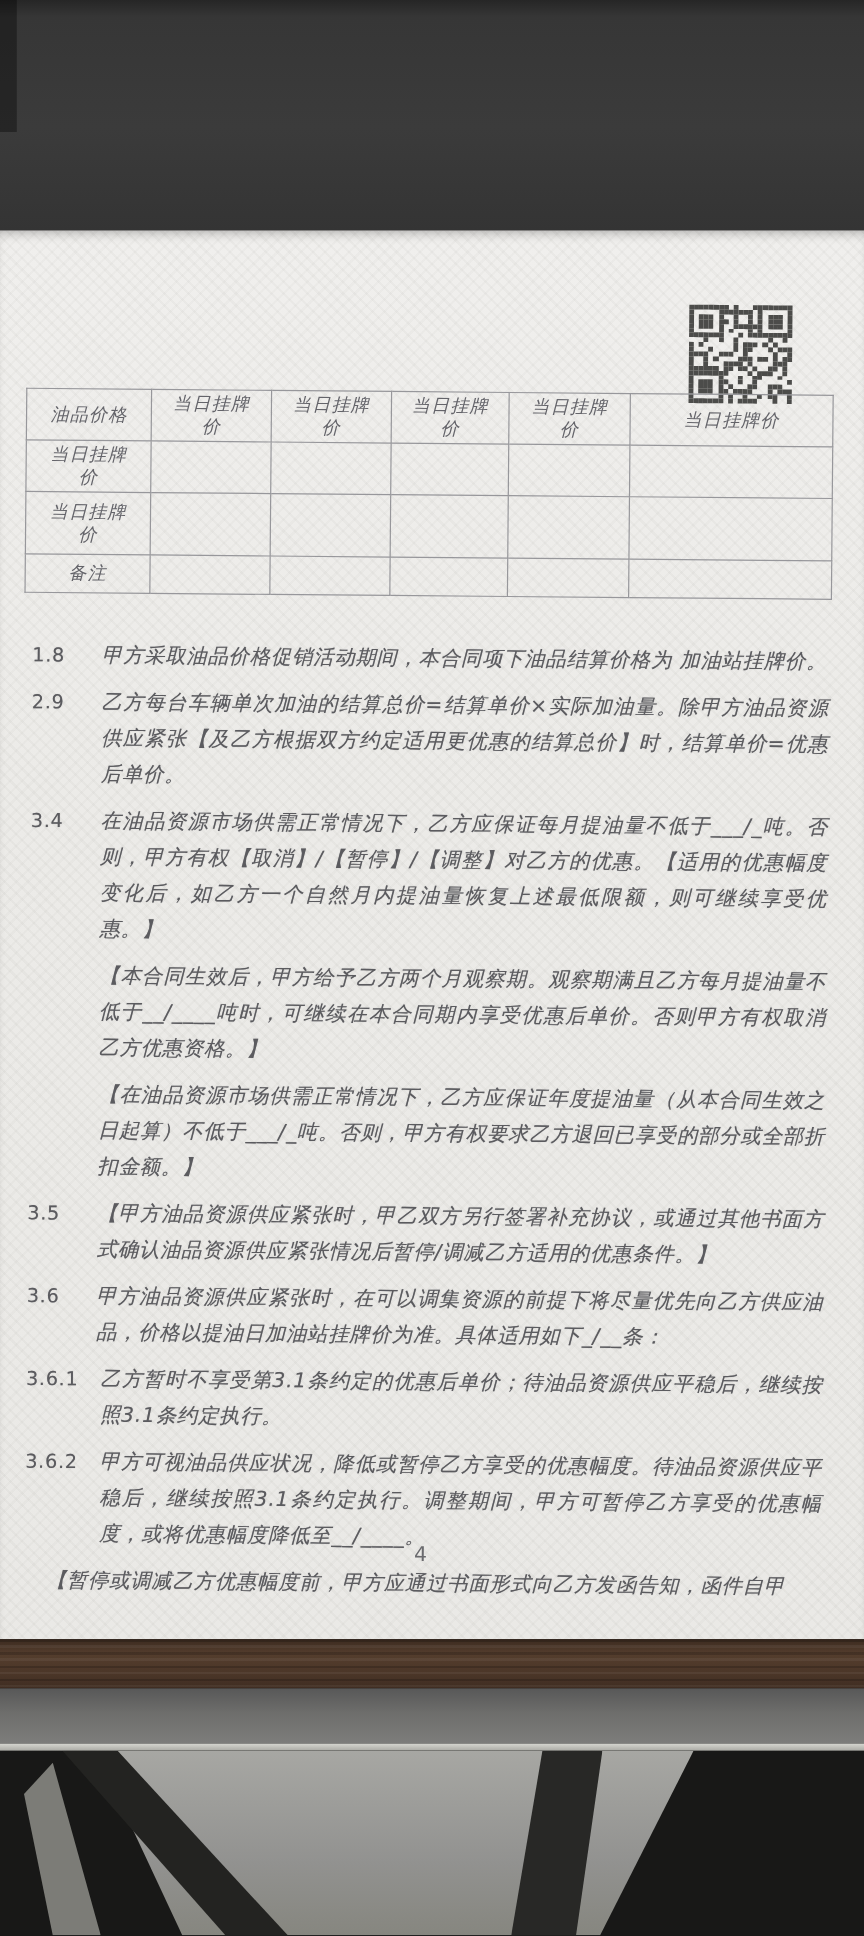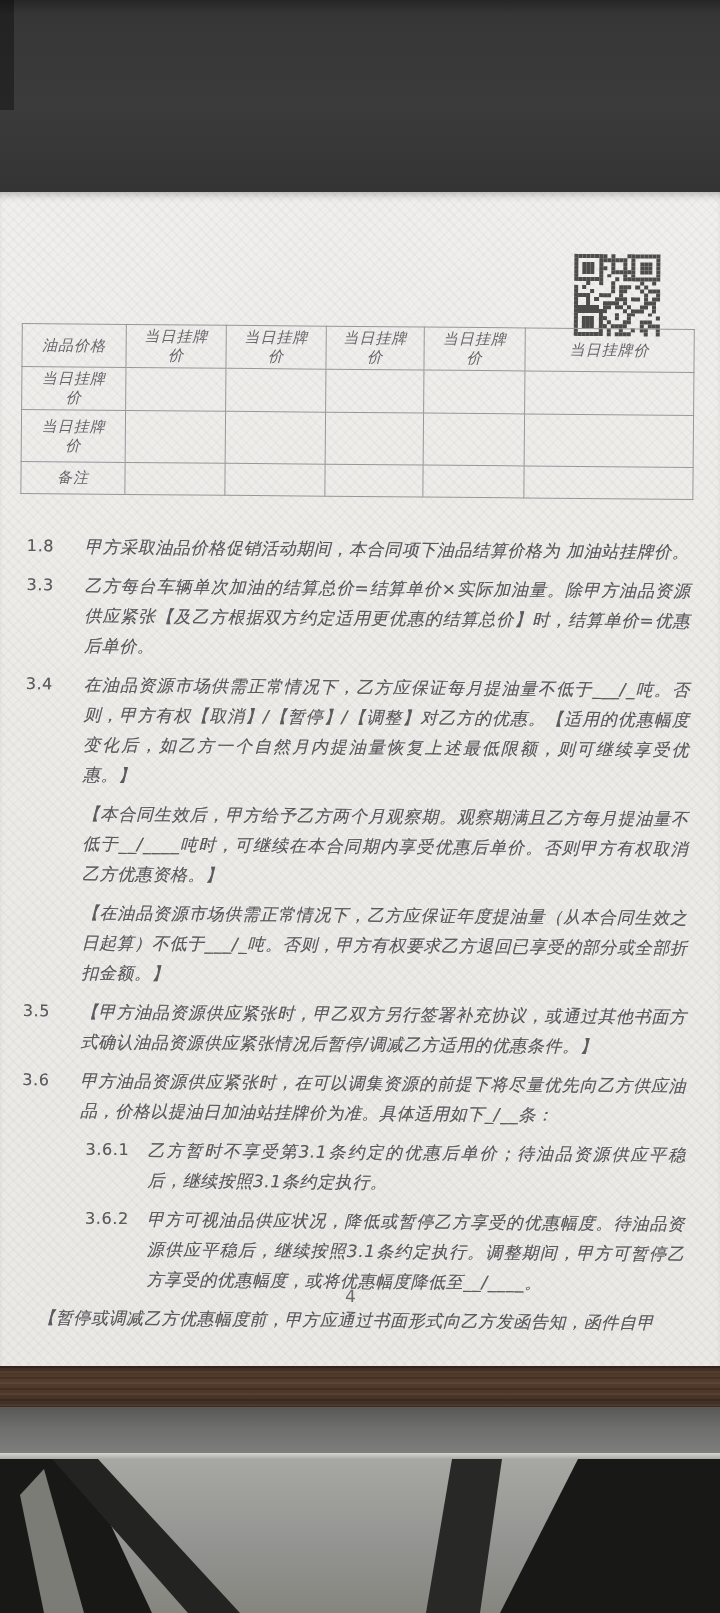--- a/index.html
+++ b/index.html
@@ -91,21 +91,21 @@
   .clauses {
     position:absolute; left:0; right:0; top:342px;
     padding:0 26px 0 30px;
     font-size:17px; line-height:30px; letter-spacing:.6px;
     color:#5b5b5f; font-style:italic;
     text-shadow:0 0 .6px rgba(91,91,95,.55);
   }
   .clause { display:flex; margin-bottom:9px; }
   .clause .num { flex:0 0 58px; font-style:normal; font-size:16px; }
   .clause .body { flex:1; text-align:justify; }
-  .clause.sub .num { margin-left:64px; flex:0 0 62px; }
+  .clause.sub .num { flex:0 0 62px; }
   .clause.cont { margin-left:58px; }
   .clause.outdent { margin-left:18px; }
   .ul-val { text-underline-offset:4px; }
 
   .page-num {
     position:absolute; left:0; right:0; top:1094px; text-align:center;
     font-size:17px; color:#6a6a6e;
   }
 </style>
 </head>
@@ -608,21 +608,21 @@
     </table>
 
     <div class="clauses">
 
       <div class="clause">
         <span class="num">1.8</span>
         <span class="body"><span>甲方采取油品价格促销活动期间，本合同项下油品结算价格为 </span><span class="ul-val">加油站挂牌价</span><span>。</span></span>
       </div>
 
       <div class="clause">
-        <span class="num">3.3</span>
+        <span class="num">2.9</span>
         <span class="body">乙方每台车辆单次加油的结算总价=结算单价×实际加油量。除甲方油品资源供应紧张【及乙方根据双方约定适用更优惠的结算总价】时，结算单价=优惠后单价。</span>
       </div>
 
       <div class="clause">
         <span class="num">3.4</span>
         <span class="body">在油品资源市场供需正常情况下，乙方应保证每月提油量不低于___/_吨。否则，甲方有权【取消】/【暂停】/【调整】对乙方的优惠。【适用的优惠幅度变化后，如乙方一个自然月内提油量恢复上述最低限额，则可继续享受优惠。】</span>
       </div>
 
       <div class="clause cont">
         <span class="body">【本合同生效后，甲方给予乙方两个月观察期。观察期满且乙方每月提油量不低于__/____吨时，可继续在本合同期内享受优惠后单价。否则甲方有权取消乙方优惠资格。】</span>

